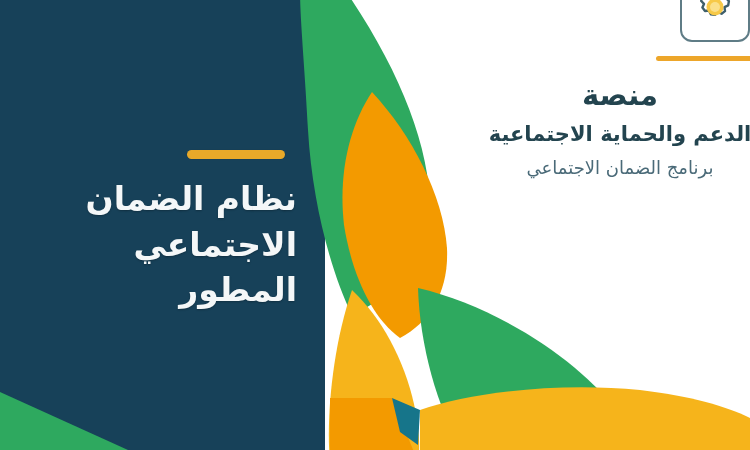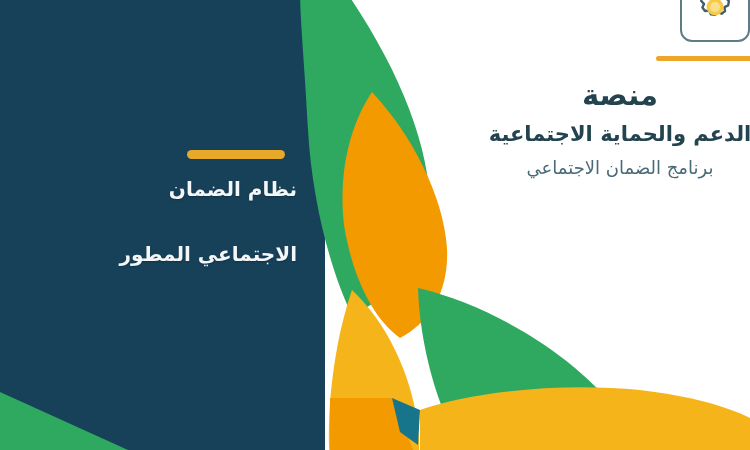--- a/index.html
+++ b/index.html
@@ -25,25 +25,25 @@
   .gold-rule{
     position:absolute;right:40px;top:150px;
     width:98px;height:9px;border-radius:5px;
     background:#e8a929;
     box-shadow:0 0 0 .5px rgba(0,0,0,.06);
   }
   .left-title{
     position:absolute;right:28px;top:176px;width:270px;
     direction:rtl;
     color:#f4f7f8;
-    font-size:20px;line-height:1.38;font-weight:700;
+    font-size:33px;line-height:1.38;font-weight:700;
     letter-spacing:.2px;
     text-shadow:0 1px 2px rgba(0,0,0,.25);
   }
-  .left-title .l2{display:block;margin-top:37px;}
+  .left-title .l2{display:block;}
 
   
   .right-card-content{
     position:absolute;left:470px;top:0;width:300px;height:300px;
     z-index:6;pointer-events:none;direction:rtl;text-align:center;
   }
   .gear-box{
     position:absolute;left:210px;top:-28px;
     width:66px;height:66px;
     border:2.5px solid #5f7c86;border-radius:12px;

